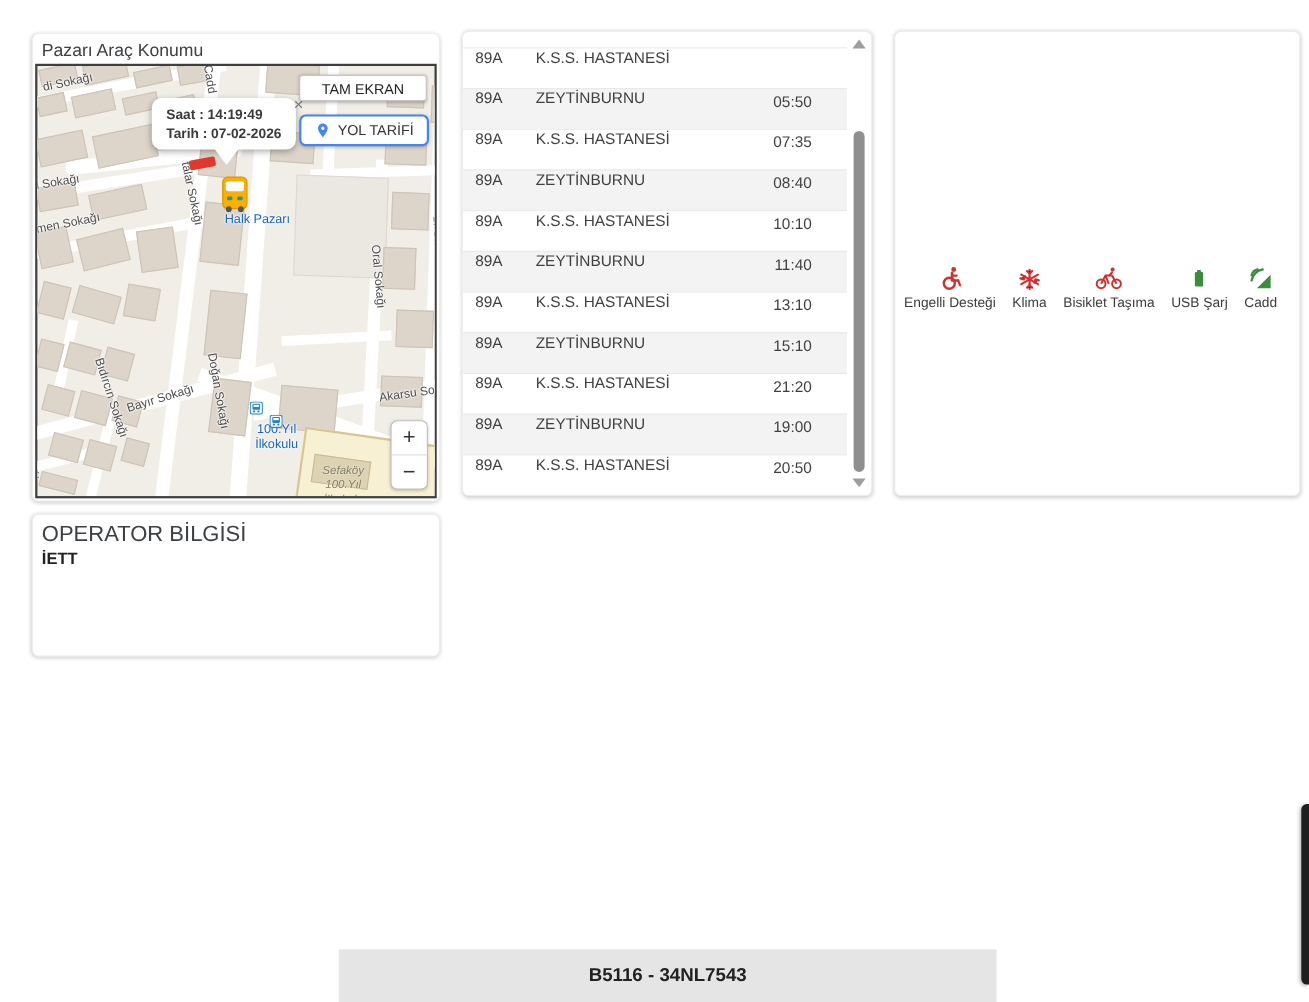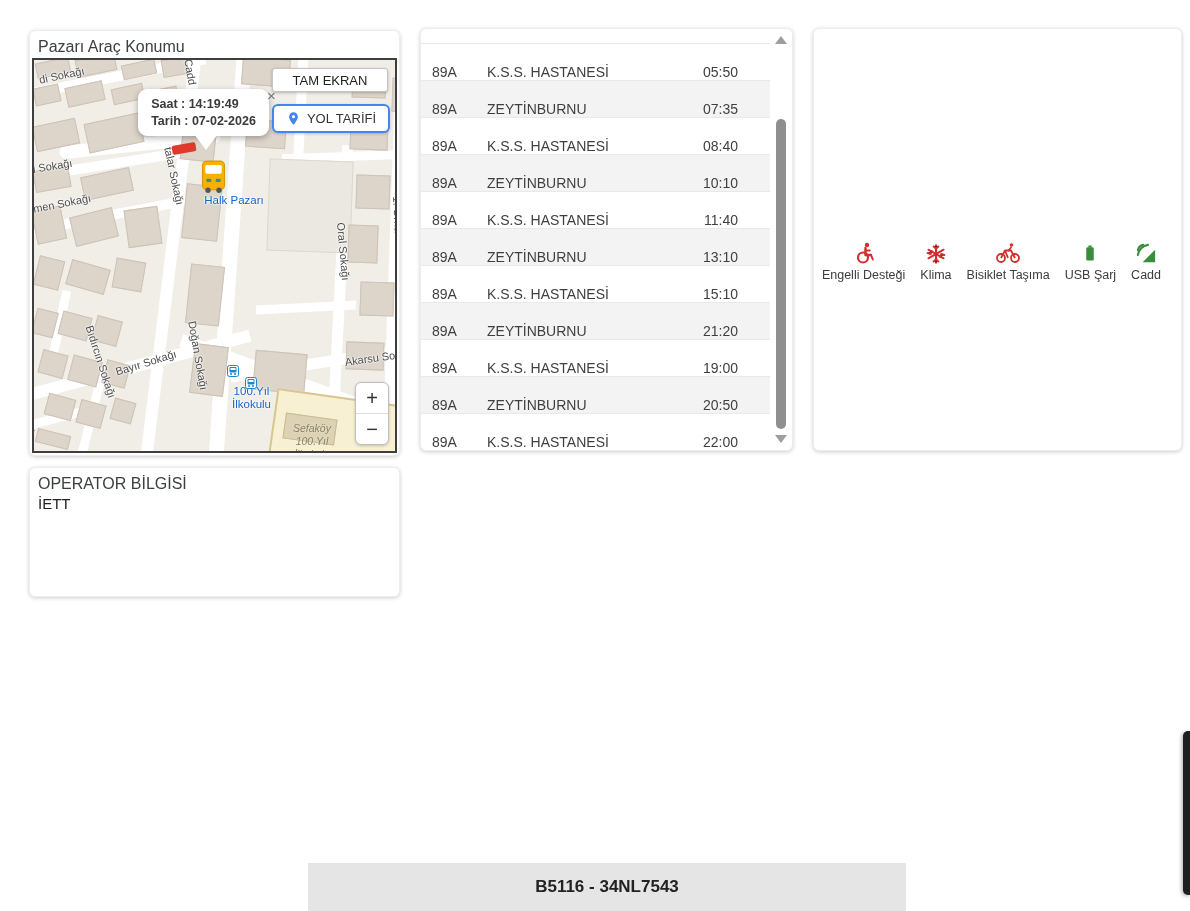--- a/index.html
+++ b/index.html
@@ -53,21 +53,21 @@
   .zoom-cell { flex:1; display:flex; align-items:center; justify-content:center;
     font-size:20px; color:#333; cursor:pointer; }
   #zoom-in-cell { border-bottom:1px solid #ddd; }
 
   #bus-marker { position:absolute; left:166px; top:100px; z-index:20; }
   .stop-icon { position:absolute; z-index:15; }
 
   
   #schedule-card { left:420px; top:28px; width:373px; height:423px; overflow:hidden; }
   #rows-wrap { position:absolute; left:0; top:14px; right:22px; }
-  .srow { height:37px; display:flex; align-items:flex-end; border-top:1px solid #e9e9e9;
+  .srow { height:37px; display:flex; align-items:flex-start; border-top:1px solid #e9e9e9;
     font-size:14px; color:#3f3f3f; }
   .srow.alt { background:#f3f3f3; }
   .c-line { width:66px; padding-left:11px; }
   .c-dest { flex:1; }
   .c-time { width:88px; text-align:right; padding-right:32px;margin-top:40px; }
   #scrollbar { position:absolute; right:3px; top:3px; bottom:3px; width:16px; }
   #sb-up { position:absolute; top:4px; left:2px; width:0; height:0;
     border-left:6px solid transparent; border-right:6px solid transparent;
     border-bottom:8px solid #9e9e9e; cursor:pointer; }
   #sb-down { position:absolute; bottom:4px; left:2px; width:0; height:0;
@@ -78,21 +78,21 @@
 
   
   #features-card { left:813px; top:28px; width:369px; height:423px; }
   #features-row { position:absolute; top:212px; right:20px; display:flex; gap:15px;
     align-items:flex-end; }
   .feat { display:flex; flex-direction:column; align-items:center; gap:3px; }
   .feat-label { font-size:12.5px; color:#3c3c3c; white-space:nowrap; }
 
   
   #operator-card { left:29px; top:467px; width:371px; height:130px; }
-  #operator-name { font-size:15px; font-weight:normal; color:#202124; padding:2px 8px; }
+  #operator-name { font-size:15px; font-weight:bold; color:#202124; padding:2px 8px; }
 
   
   #vehicle-banner { position:absolute; left:308px; top:863px; width:598px; height:48px;
     background:#fdc607; display:flex; align-items:center; justify-content:center;
     font-size:17px; font-weight:600; color:#222; }
 
   
   #edge-strip { position:absolute; right:0; top:731px; width:7px; height:164px;
     background:#1f1f1f; border-radius:5px 0 0 5px; box-shadow:-1px 1px 4px rgba(0,0,0,.35); }
 </style>
@@ -360,21 +360,21 @@
         <polygon points="21,21 21,8 8,21" fill="#388e3c"></polygon>
         <path d="M3 8.5A7.5 7.5 0 0 1 8.5 3" fill="none" stroke="#388e3c" stroke-width="2.2" stroke-linecap="round"></path>
         <path d="M3 13.5A12.5 12.5 0 0 1 13.5 3" fill="none" stroke="#388e3c" stroke-width="2.2" stroke-linecap="round"></path>
       </svg>
       <span class="feat-label">Cadd</span>
     </div>
   </div>
 </div>
 
 <div class="card" id="operator-card">
-  <div class="card-title" style="font-size:16px;padding-bottom:0;">OPERATOR BİLGİSİ</div>
+  <div class="card-title" style="font-size:20px;padding-bottom:0;">OPERATOR BİLGİSİ</div>
   <div id="operator-name">İETT</div>
 </div>
 
 <div id="vehicle-banner" style="background: #e5e5e5;">
   <span>B5116 - 34NL7543</span>
 </div>
 
 <div id="edge-strip"></div>
 
 </body></html>

